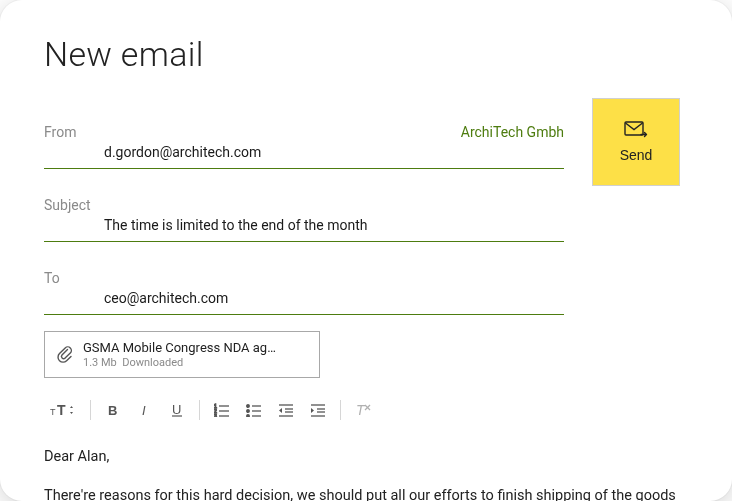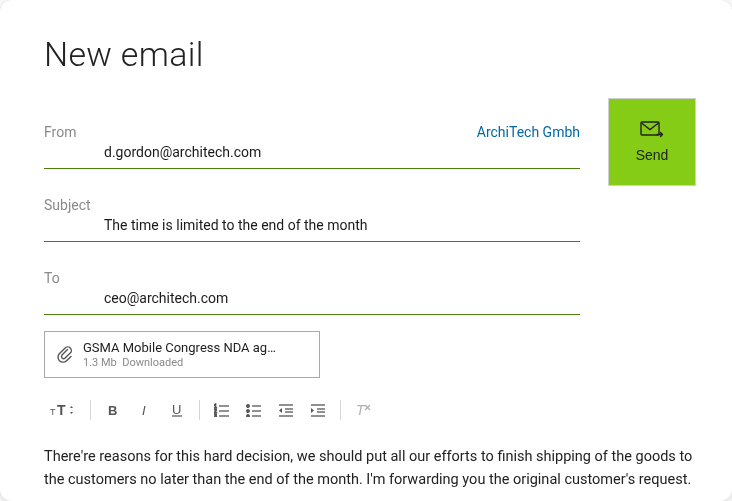--- a/index.html
+++ b/index.html
@@ -9,23 +9,23 @@
     background: #ffffff;
     color: #1a1a1a;
     width: 732px;
     height: 501px;
     overflow: hidden;
   }
   .card {
     width: 732px;
     height: 501px;
     background: #fff;
-    border-radius: 12px;
+    border-radius: 22px;
     box-shadow: 0 6px 28px rgba(0,0,0,0.18), 0 0 0 1px rgba(0,0,0,0.03);
-    padding: 34px 36px 26px 44px;
+    padding: 34px 52px 26px 44px;
     position: relative;
   }
   .title {
     font-size: 34px;
     font-weight: 300;
     margin: 0 0 22px 0;
     letter-spacing: 0.3px;
     color: #222;
   }
   .top-area {
@@ -52,35 +52,35 @@
     flex: 1;
     color: #1a1a1a;
     border: none;
     outline: none;
     font: inherit;
     background: transparent;
     padding: 0;
     margin-top: 40px;
   }
   .account-link {
-    color: #0369a1;
+    color: #4d7c0f;
     font-size: 14px;
     text-decoration: none;
     white-space: nowrap;
   }
   .send-box {
     width: 88px;
     height: 88px;
     border: 1px solid #d0d0d0;
     display: flex;
     flex-direction: column;
     align-items: center;
     justify-content: center;
     gap: 8px;
-    background: #84cc16;
+    background: #fde047;
     cursor: pointer;
     margin-top: 2px;
   }
   .send-box svg { display: block; }
   .send-label { font-size: 14px; color: #222; }
   .attachment {
     margin-top: 16px;
     width: 276px;
     border: 1px solid #a8a8a8;
     padding: 8px 10px;
@@ -258,16 +258,17 @@
     <button class="tbtn" title="clear-formatting">
       <svg width="16" height="16" viewBox="0 0 16 16" fill="#b0b0b0">
         <text x="1" y="13" font-size="14" font-family="Segoe UI, Arial" font-style="italic">T</text>
         <line x1="10" y1="3" x2="15" y2="8" stroke="#b0b0b0" stroke-width="1.3"></line>
         <line x1="15" y1="3" x2="10" y2="8" stroke="#b0b0b0" stroke-width="1.3"></line>
       </svg>
     </button>
   </div>
 
   <div class="body-text">
+    <p>Dear Alan,</p>
     <p>There're reasons for this hard decision, we should put all our efforts to finish shipping of the goods to the customers no later than the end of the month.  I'm forwarding you the original customer's request.</p>
   </div>
 
 </div>
 
 </body></html>

